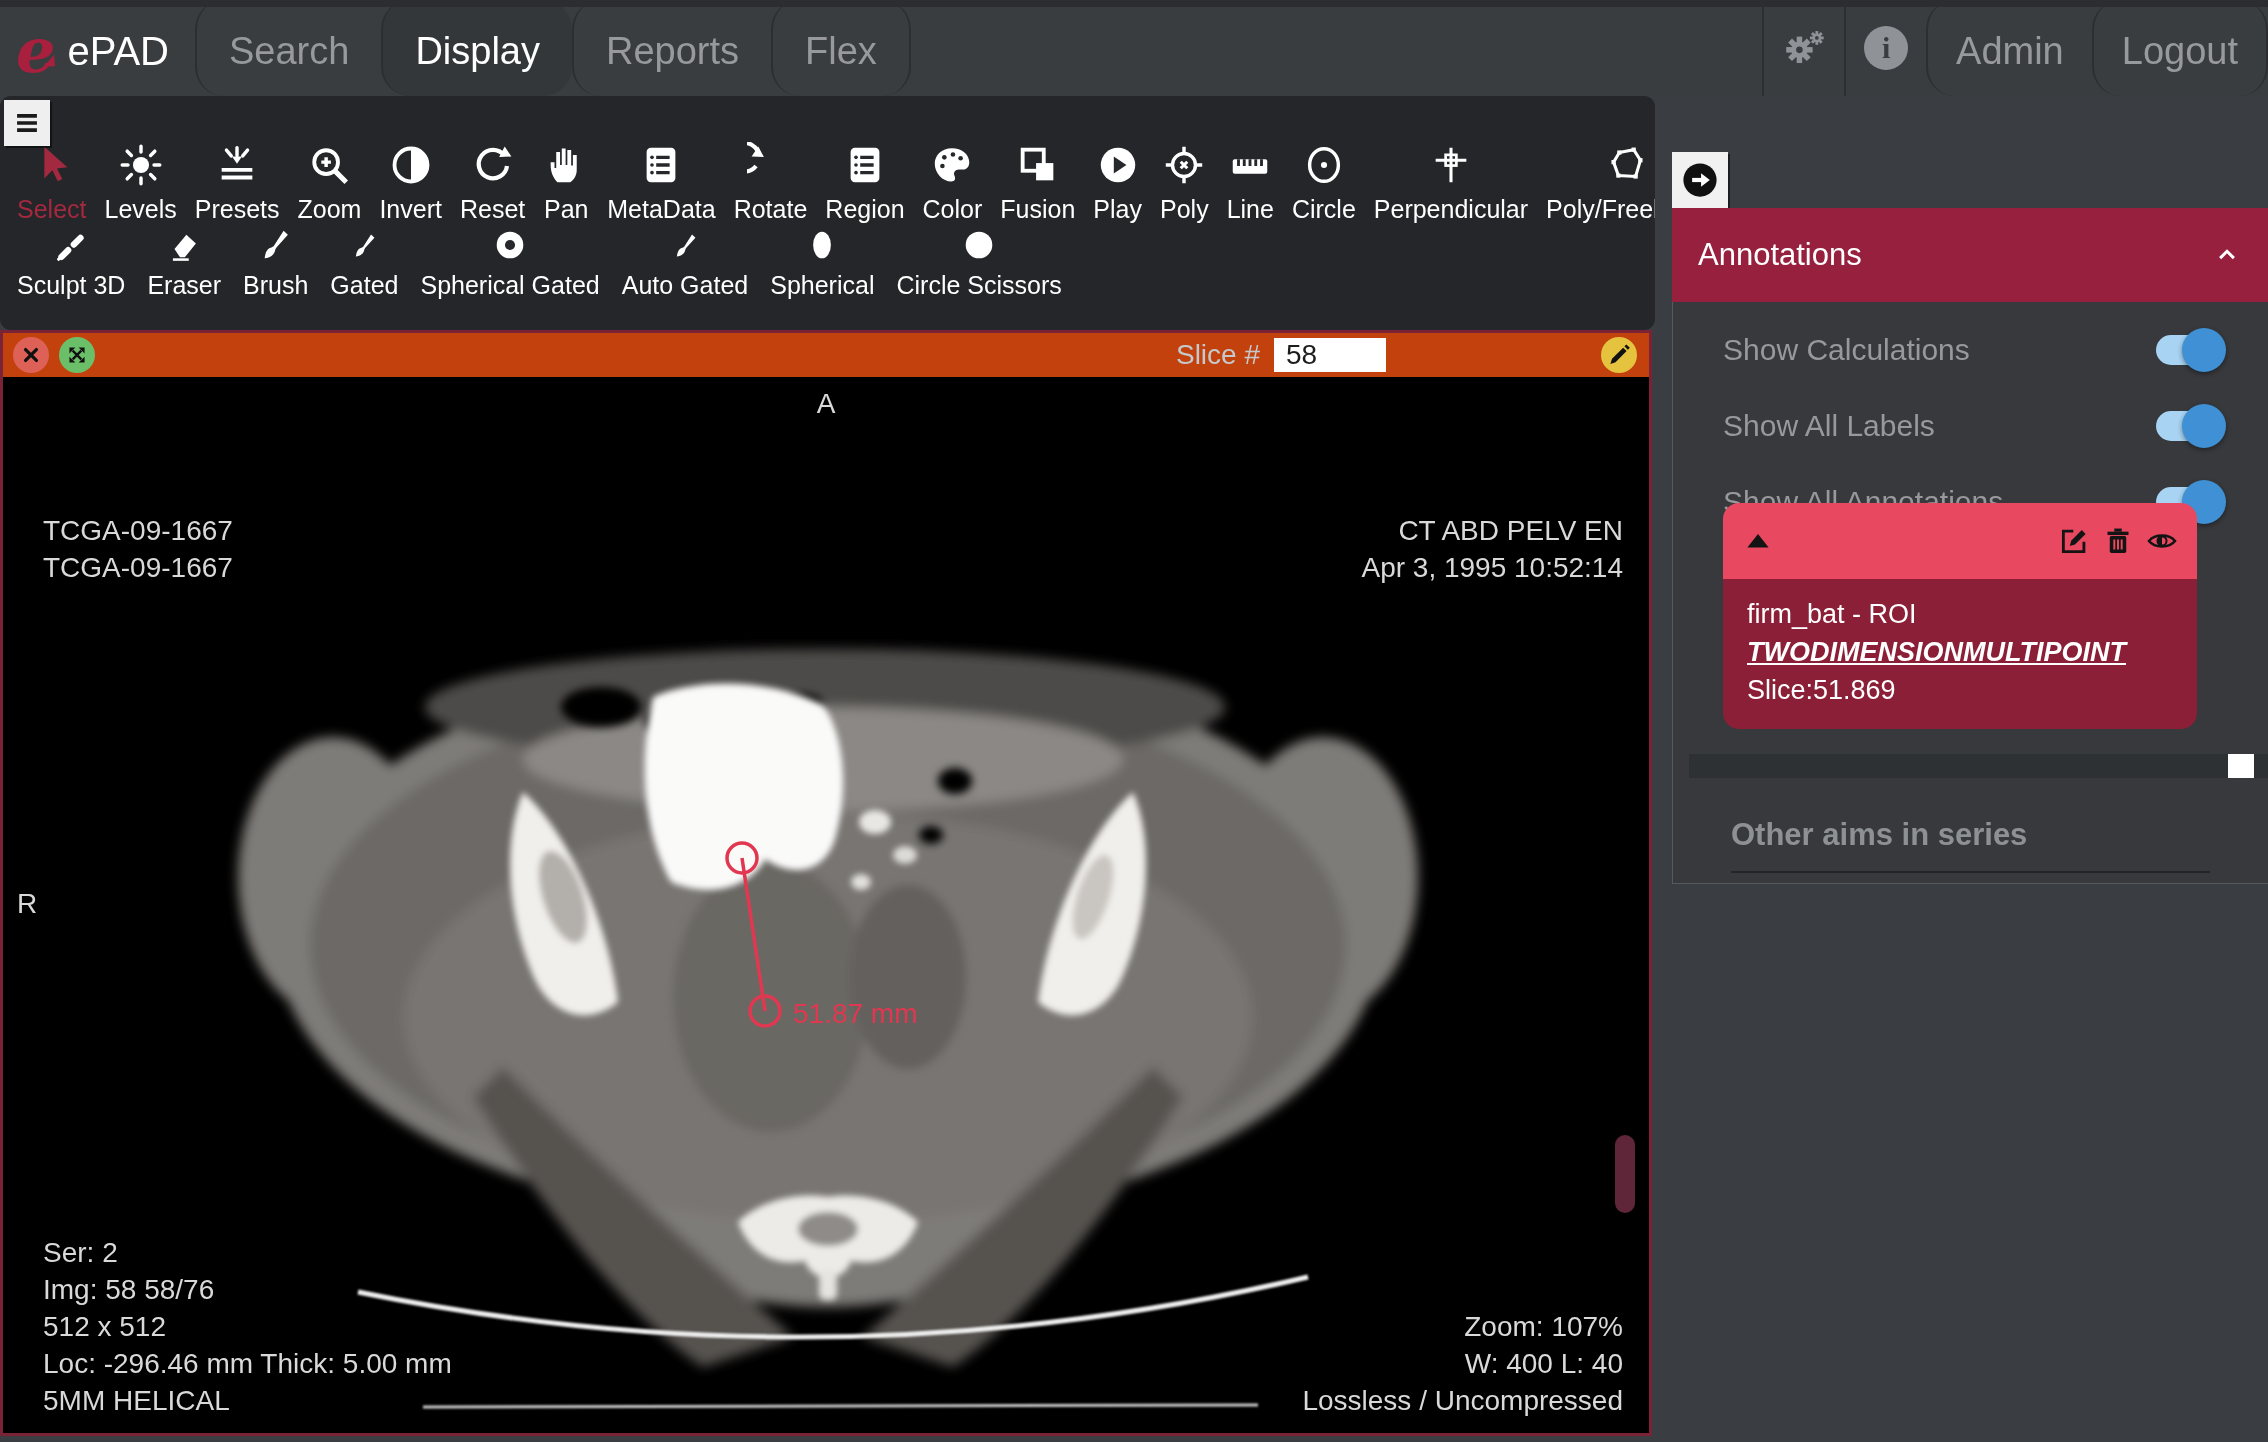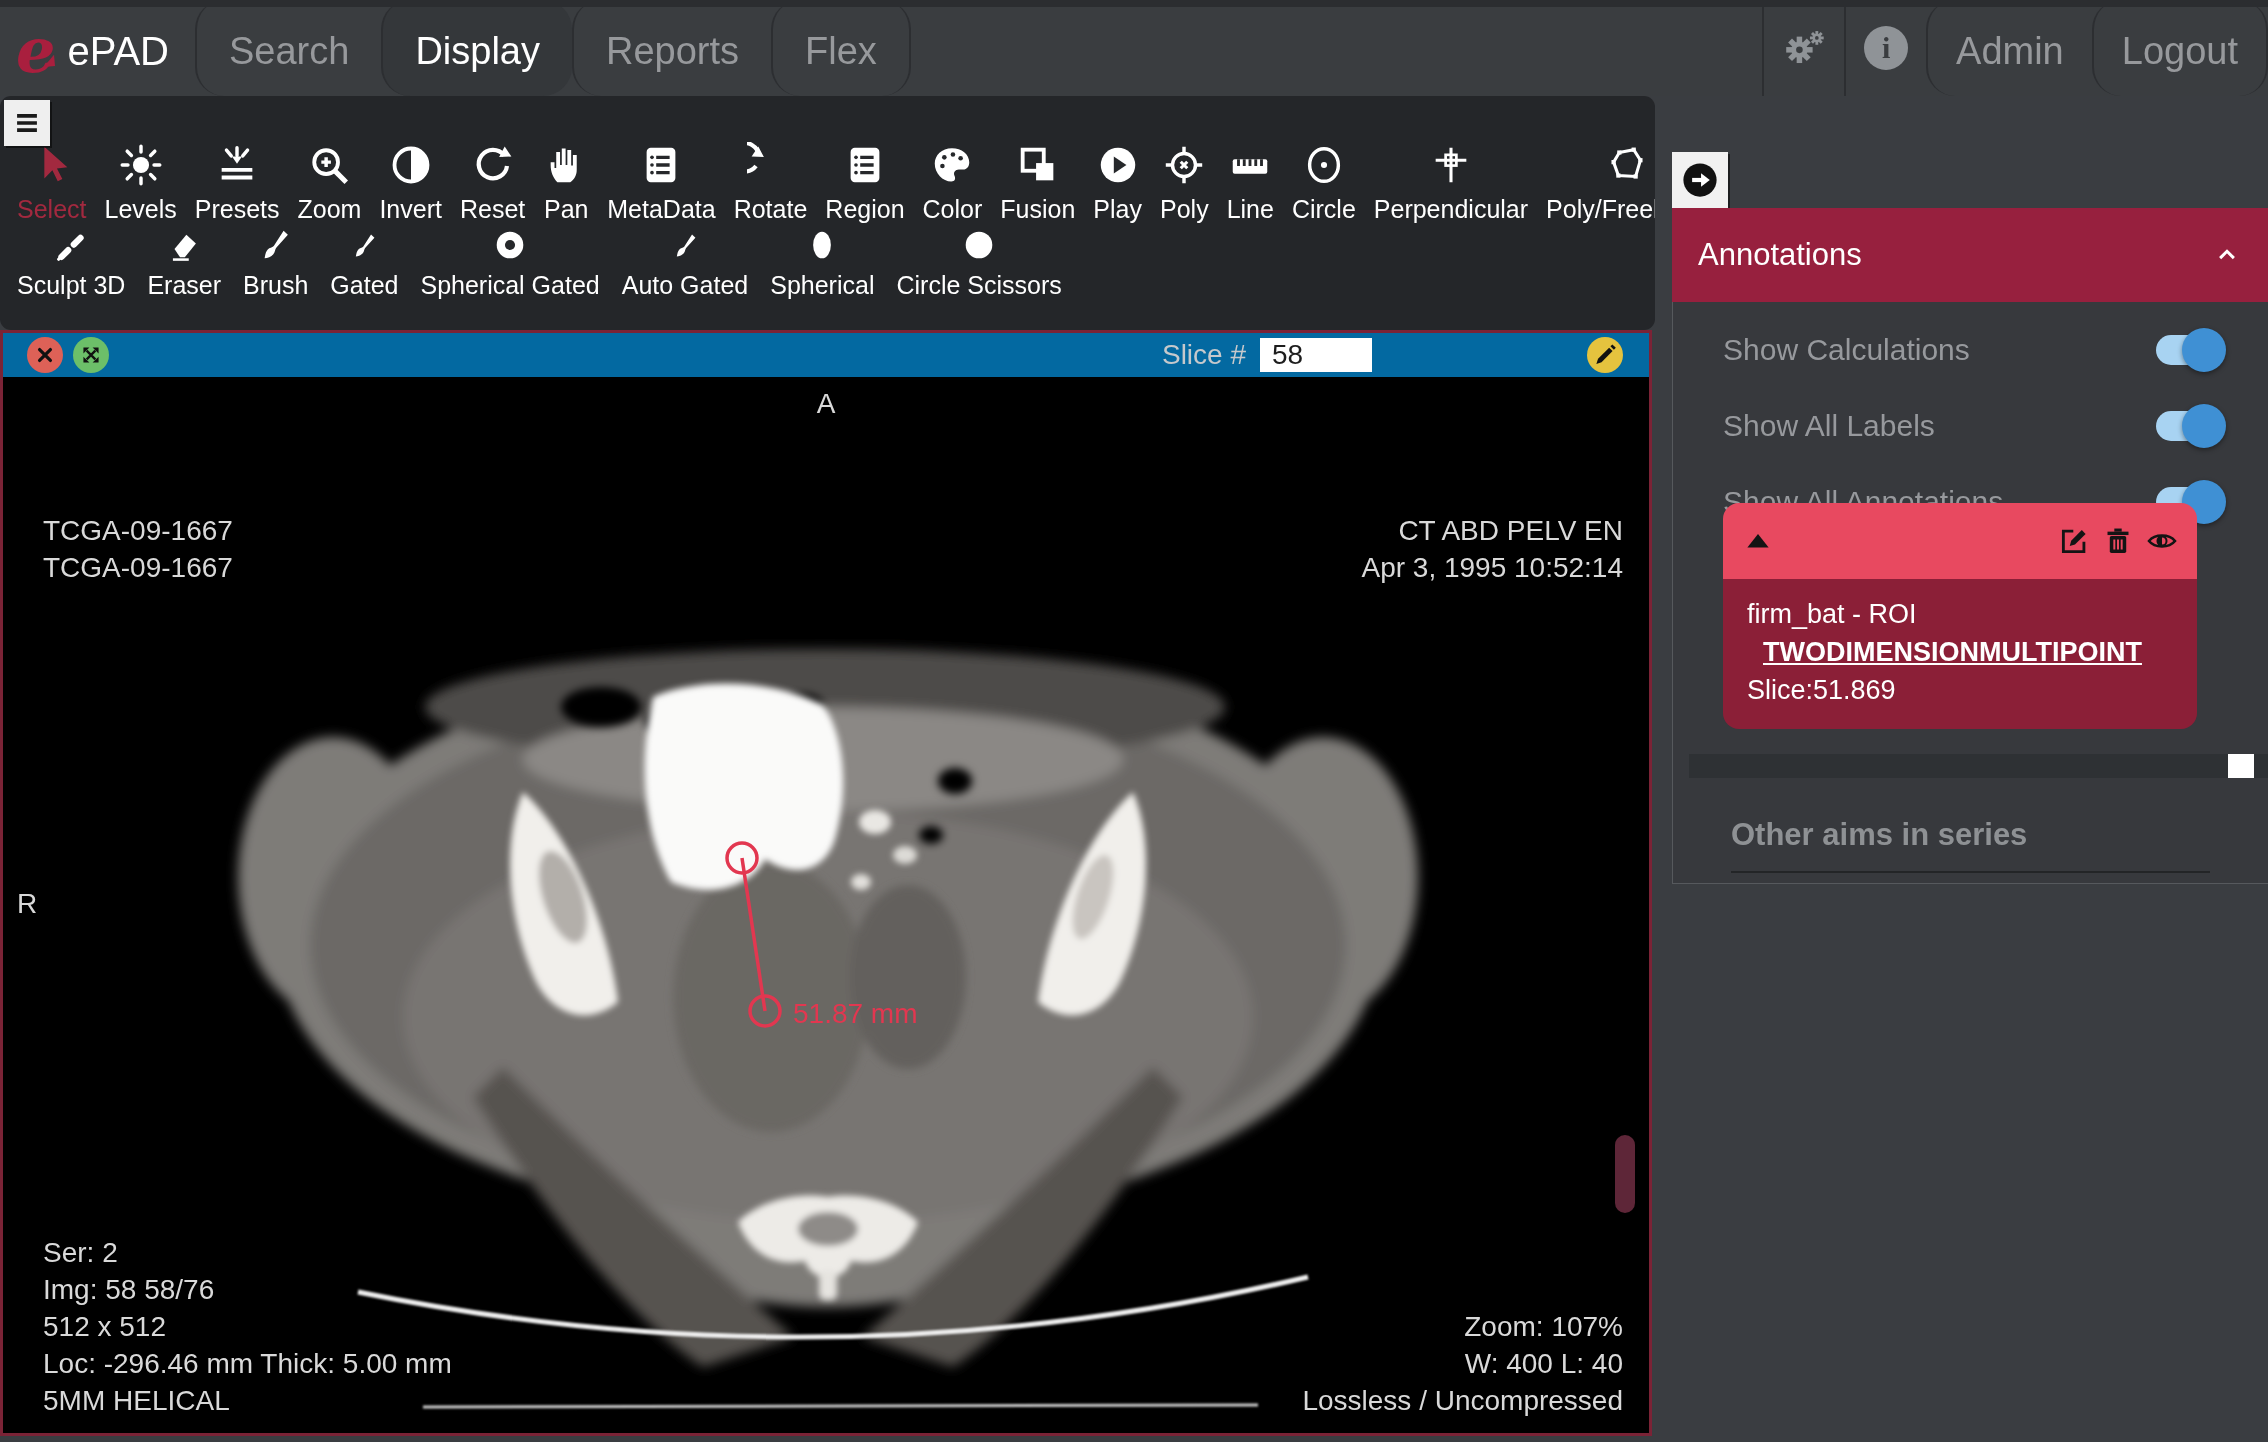--- a/index.html
+++ b/index.html
@@ -37,21 +37,21 @@
   .trow2 { display:flex; align-items:flex-end; gap:8px; padding:0 0 0 10px; margin-top:2px; }
   .tool { display:flex; flex-direction:column; align-items:center; padding:0 7px; color:#fff; cursor:default; }
   .tool svg { width:46px; height:46px; }
   .trow2 .tool svg { width:38px; height:38px; }
   .tool .tool-label { font-size:25px; margin-top:7px; white-space:nowrap; }
   .tool.active { color:var(--select_active,#a2293f); }
 
   
   .viewer { position:absolute; left:0; top:330px; width:1652px; height:1106px;
     border:3px solid var(--viewer_border,#7b2336); background:#000; display:flex; flex-direction:column; }
-  .titlebar { height:44px; background:#0369a1; display:flex; align-items:center; padding:0 24px; gap:10px; flex:none; }
+  .titlebar { height:44px; background:#c2410c; display:flex; align-items:center; padding:0 10px; gap:10px; flex:none; }
   .circle-btn { width:36px; height:36px; border-radius:50%; display:flex; align-items:center; justify-content:center; color:#111; flex:none; }
   .circle-btn svg { width:26px; height:26px; }
   .btn-close { background:var(--close_btn,#dd6157); }
   .btn-expand { background:var(--expand_btn,#6cbf69); }
   .btn-pencil { background:var(--pencil_btn,#e5c33e); margin-left:205px; margin-right:2px; }
   .slice-group { margin-left:auto; display:flex; align-items:center; gap:14px; }
   .slice-label { font-size:28px; color:#c6c9cc; }
   .slice-input { width:112px; height:34px; border:none; border-radius:0; background:#fff; color:#1d1d1d;
     font-size:28px; padding-left:12px; font-family:inherit; }
   .canvas { position:relative; flex:1; overflow:hidden; background:#000; }
@@ -79,21 +79,21 @@
   .toggle-row { display:flex; align-items:center; height:76px; padding:0 48px 0 50px; }
   .toggle-label { font-size:30px; color:#97999d; }
   .switch { margin-left:auto; position:relative; width:64px; height:30px; border-radius:15px; background:#a8d3f2; cursor:pointer; }
   .switch .knob { position:absolute; right:-6px; top:-7px; width:44px; height:44px; border-radius:50%;
     background:var(--toggle_on,#3f90d4); box-shadow:0 2px 5px rgba(0,0,0,.4); }
   .card { position:absolute; left:50px; top:201px; width:474px; border-radius:16px; overflow:hidden; }
   .card-header { height:76px; background:var(--card_header,#e84960); display:flex; align-items:center; padding:0 18px; color:#141414; }
   .card-header svg { width:34px; height:34px; }
   .card-actions { margin-left:auto; display:flex; gap:10px; }
   .card-body { background:var(--card_body,#8b1f37); padding:16px 18px 20px 24px; color:#fff; font-size:27px; line-height:38px; }
-  .card-line2 { font-weight:bold; text-decoration:underline;margin-left:16px; }
+  .card-line2 { font-weight:bold; font-style:italic; text-decoration:underline; }
   .hstrip { position:absolute; left:16px; right:0; top:452px; height:24px; background:#2e3134; }
   .hthumb { position:absolute; right:14px; top:0; width:26px; height:24px; background:#fff; }
   .other-aims { position:absolute; left:58px; right:58px; bottom:10px; text-align:left; color:#8e9194;
     font-size:31px; font-weight:bold; padding-bottom:18px; border-bottom:2px solid #232527; }
   .defs-hide { position:absolute; width:0; height:0; overflow:hidden; }
 </style>
 </head>
 <body>
 
 <svg class="defs-hide" xmlns="http://www.w3.org/2000/svg">

